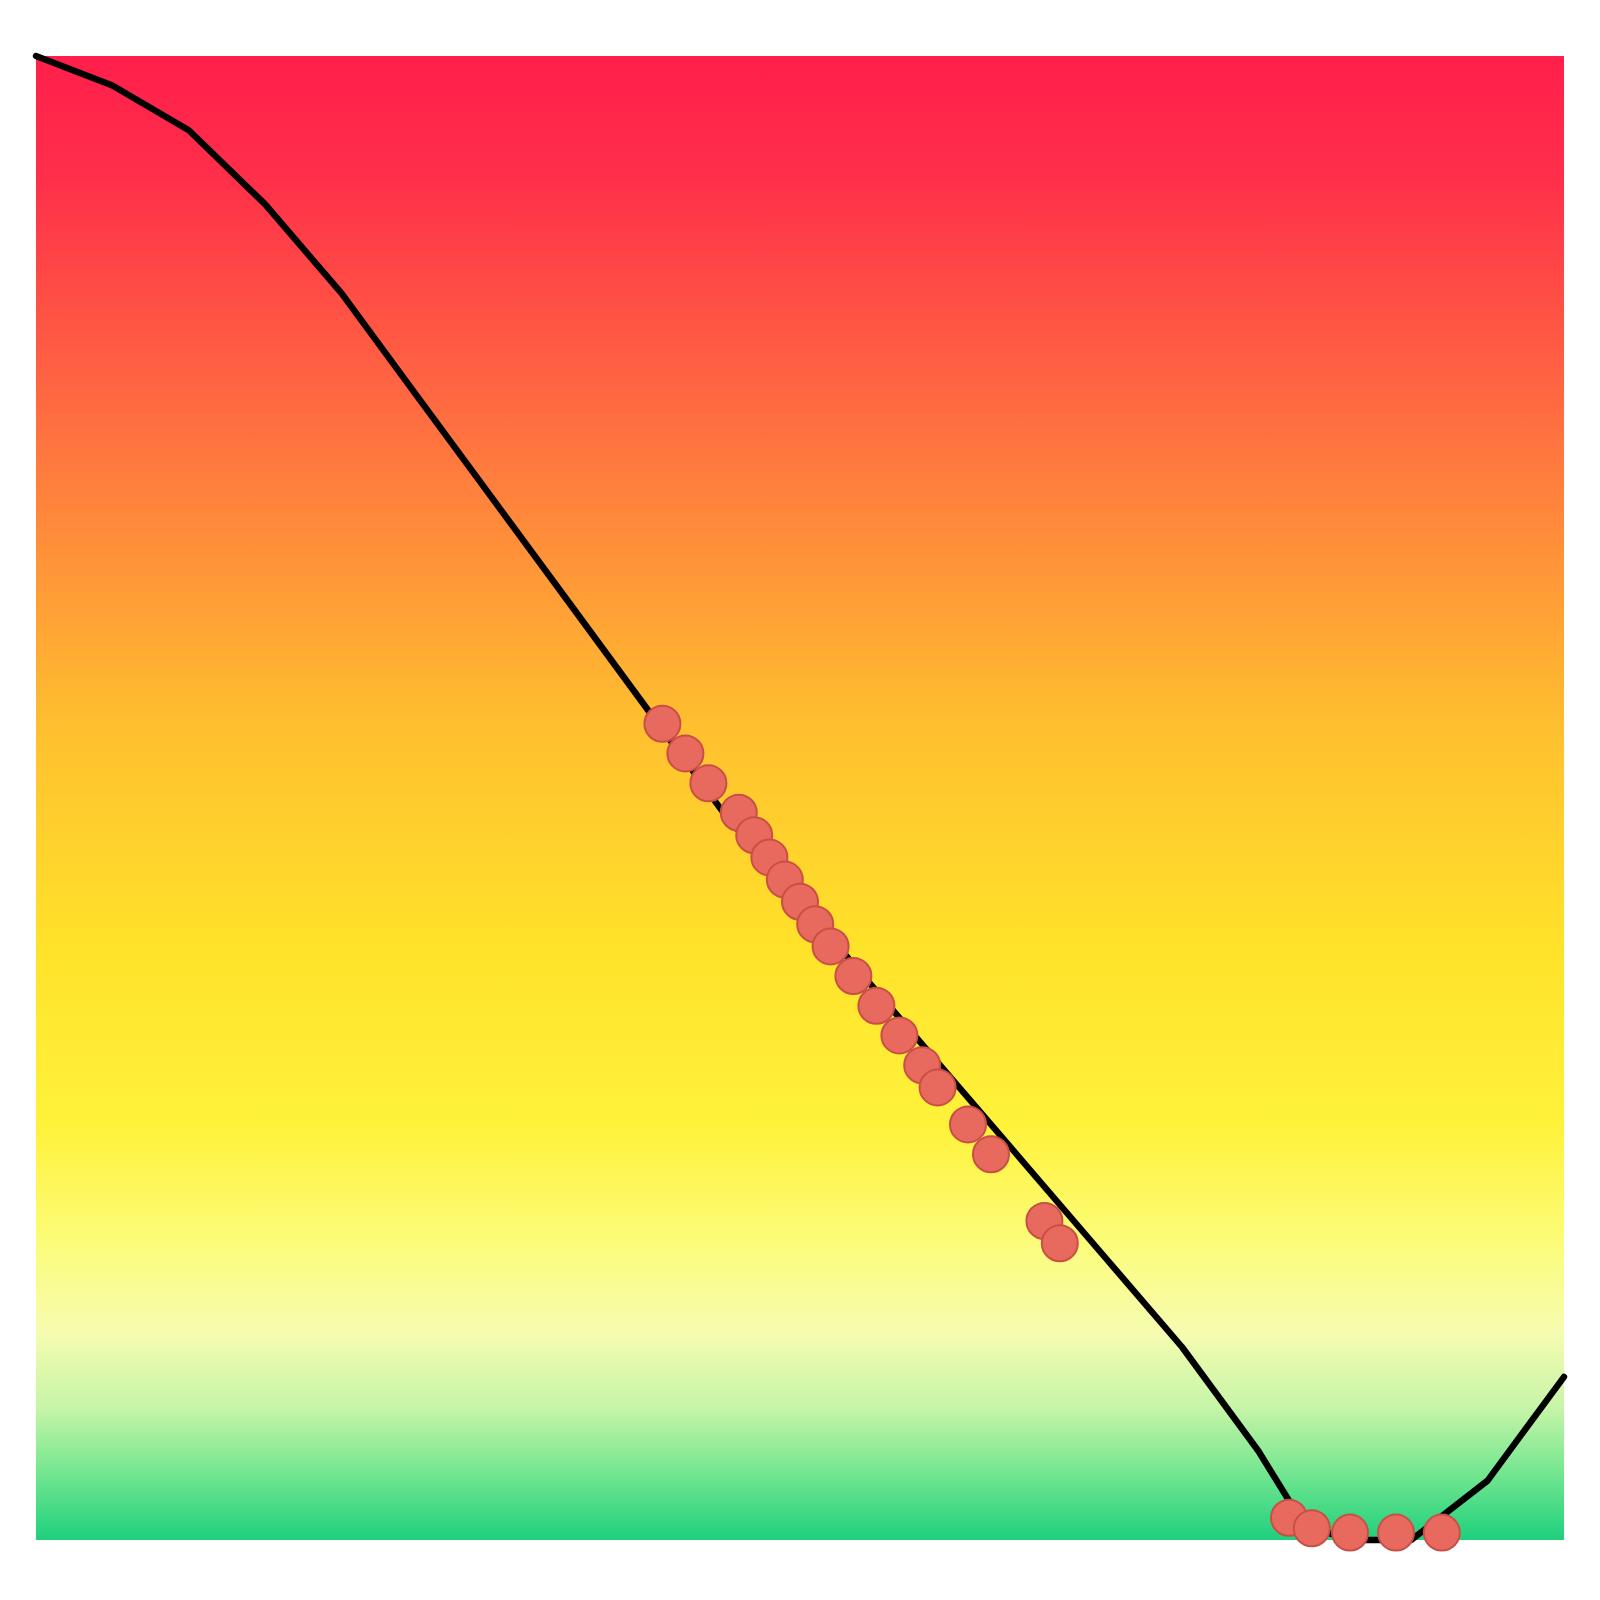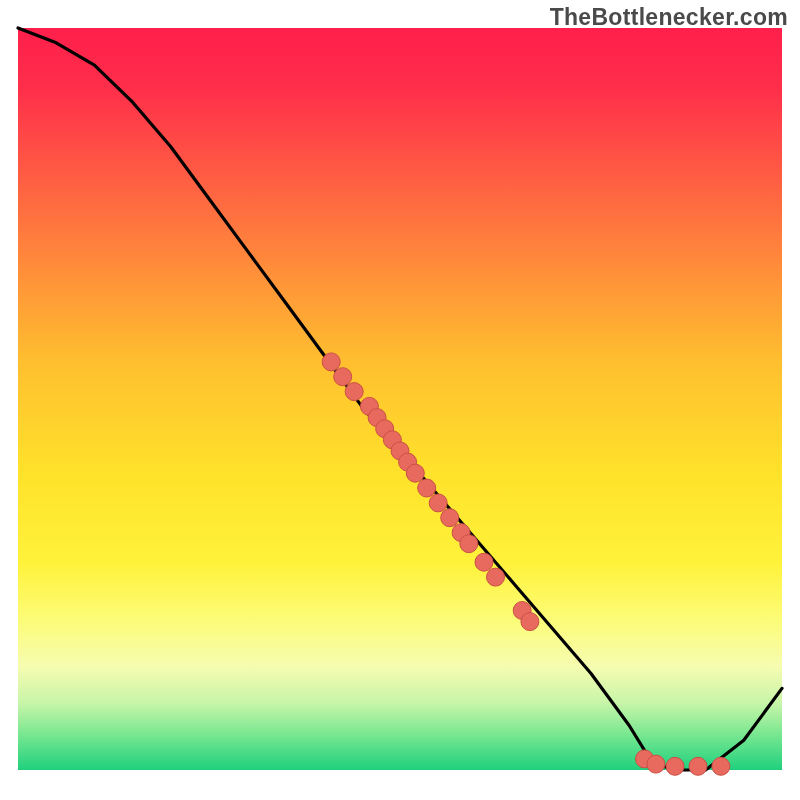--- a/index.html
+++ b/index.html
@@ -30,21 +30,20 @@
   svg.plot {
     position: absolute;
     left: 0;
     top: 0;
   }
 </style>
 </head>
 <body>
 
 <div class="stage">
-  <div class="watermark">TheBottlenecker.com</div>
 
   <svg class="plot" width="800" height="800" viewBox="0 0 800 800">
     <defs>
       <linearGradient id="bgGrad" x1="0" y1="0" x2="0" y2="1">
         <stop offset="0%" stop-color="#ff1f4b"></stop>
         <stop offset="8%" stop-color="#ff2e4a"></stop>
         <stop offset="25%" stop-color="#ff7040"></stop>
         <stop offset="45%" stop-color="#ffbf2f"></stop>
         <stop offset="60%" stop-color="#ffe22a"></stop>
         <stop offset="72%" stop-color="#fff23a"></stop>

